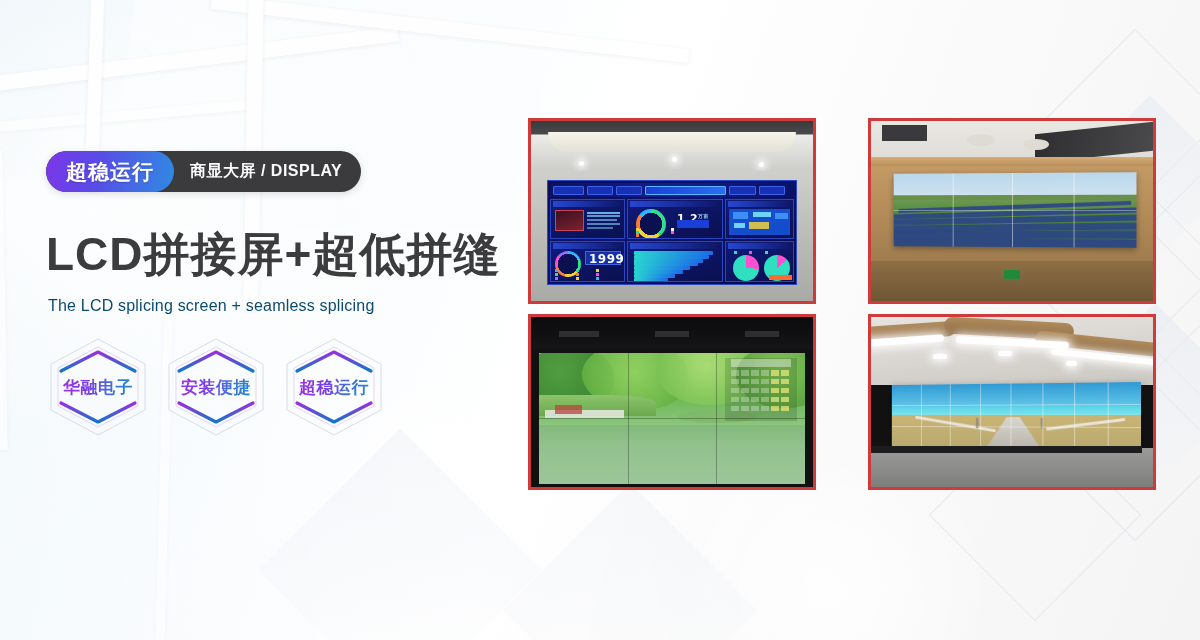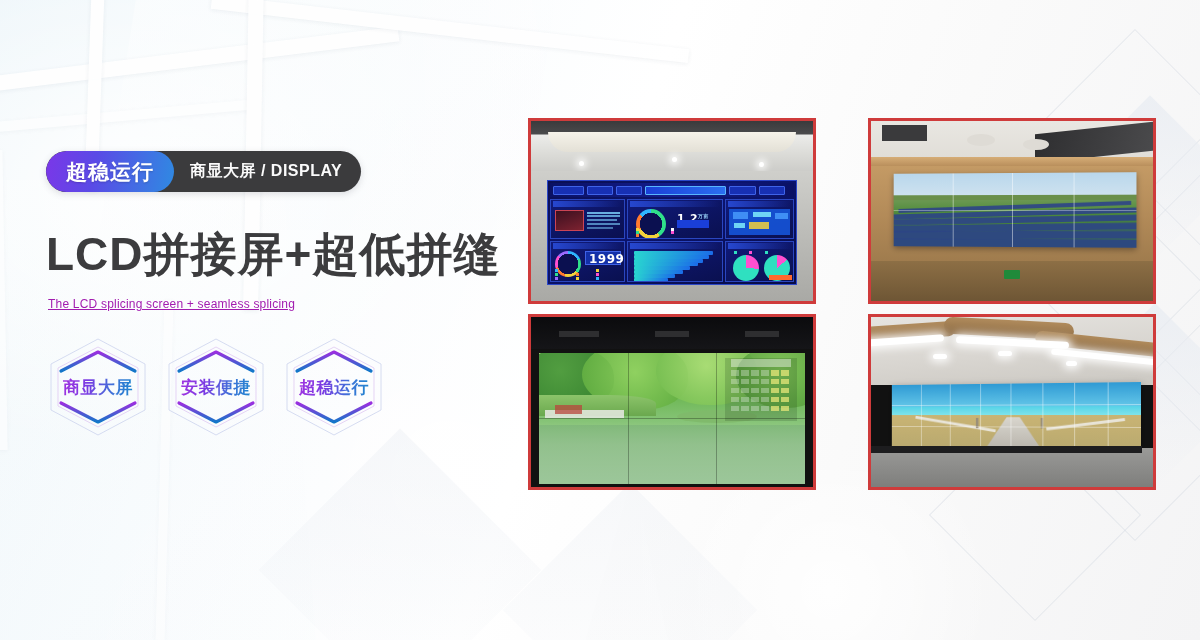--- a/index.html
+++ b/index.html
@@ -58,22 +58,22 @@
         padding:0 20px; border-radius:21px;
         background:linear-gradient(100deg,#7b37e8 0%,#5a4ae6 38%,#2f8ae2 100%);
         color:#fff; font-size:21px; font-weight:bold; letter-spacing:1px;
         text-shadow:0 1px 2px rgba(0,0,0,.18);}
   .pill-sub{ display:flex; align-items:center; padding:0 19px 0 16px;
         color:#fbfbfb; font-size:16px; font-weight:bold; letter-spacing:.5px; white-space:nowrap;}
 
   
   .title{ position:absolute; left:0; top:231px; font-size:46px; font-weight:bold;
           color:#3c3c3e; letter-spacing:1px; white-space:nowrap; line-height:1;}
-  .subtitle{ position:absolute; left:2px; top:297px; font-size:12px; color:#a21caf;
-          letter-spacing:.2px; white-space:nowrap;text-decoration:underline;}
+  .subtitle{ position:absolute; left:2px; top:297px; font-size:16px; color:#0c4a6e;
+          letter-spacing:.2px; white-space:nowrap;}
 
   
   .feats{ position:absolute; left:0; top:333px; display:flex; gap:14px; }
   .feat{ position:relative; width:104px; height:108px; display:flex;
          align-items:center; justify-content:center; }
   .hex{ position:absolute; left:50%; top:50%; transform:translate(-50%,-50%); }
   .feat-label{ position:relative; z-index:3; font-size:17px; font-weight:bold;
         letter-spacing:.5px; white-space:nowrap;
         background:linear-gradient(96deg,#a033e0 0%,#7a3ce3 35%,#3d74d8 72%,#1f86cf 100%);
         -webkit-background-clip:text; background-clip:text; color:transparent;
@@ -226,21 +226,21 @@
           <linearGradient id="hg1" x1="0" y1="0" x2="0" y2="1">
             <stop offset="0" stop-color="#9b2fe0"></stop>
               <stop offset="1" stop-color="#1377c9"></stop>
           </linearGradient>
         </defs>
         <polygon points="52,6 99,31 99,77 52,102 5,77 5,31" fill="none" stroke="#cfd6ee" stroke-width="1" opacity=".85"></polygon>
         <polygon points="52,14 92,35 92,73 52,94 12,73 12,35" fill="none" stroke="#e0c9f2" stroke-width="1" opacity=".8"></polygon>
         <path d="M15,38 L52,19 L89,38" fill="none" stroke="url(#hg1)" stroke-width="3.2" stroke-linecap="round" stroke-linejoin="round"></path>
         <path d="M15,70 L52,89 L89,70" fill="none" stroke="url(#hg1)" stroke-width="3.2" stroke-linecap="round" stroke-linejoin="round"></path>
       </svg>
-      <span class="feat-label">商显大屏</span>
+      <span class="feat-label">华融电子</span>
     </div>
 
 
     <div class="feat">
       <svg class="hex" width="104" height="108" viewBox="0 0 104 108">
         <polygon points="52,6 99,31 99,77 52,102 5,77 5,31" fill="none" stroke="#cfd6ee" stroke-width="1" opacity=".85"></polygon>
         <polygon points="52,14 92,35 92,73 52,94 12,73 12,35" fill="none" stroke="#e0c9f2" stroke-width="1" opacity=".8"></polygon>
         <path d="M15,38 L52,19 L89,38" fill="none" stroke="url(#hg1)" stroke-width="3.2" stroke-linecap="round" stroke-linejoin="round"></path>
         <path d="M15,70 L52,89 L89,70" fill="none" stroke="url(#hg1)" stroke-width="3.2" stroke-linecap="round" stroke-linejoin="round"></path>
       </svg>

